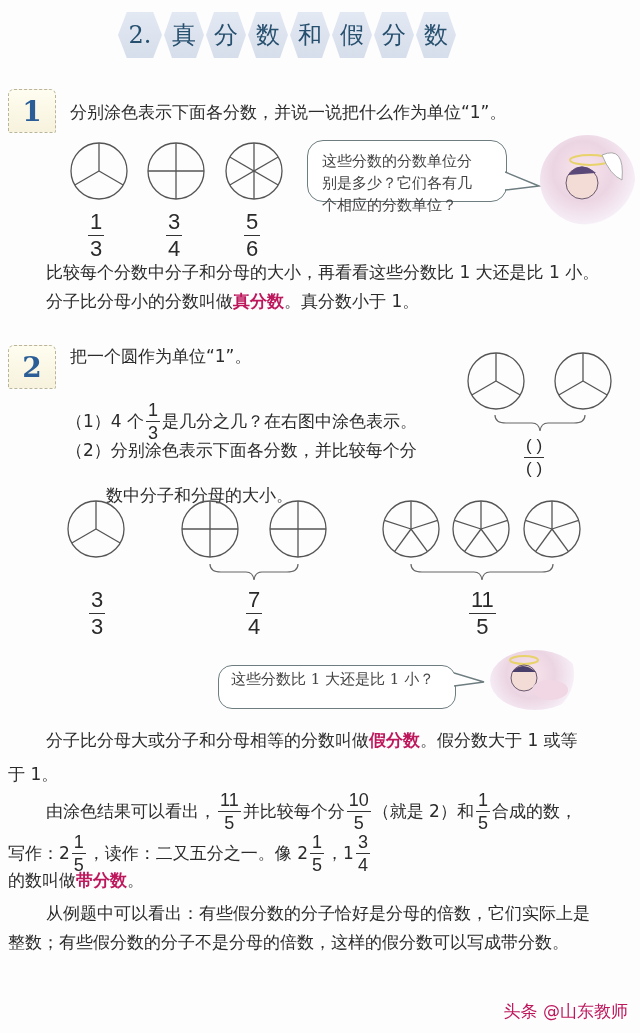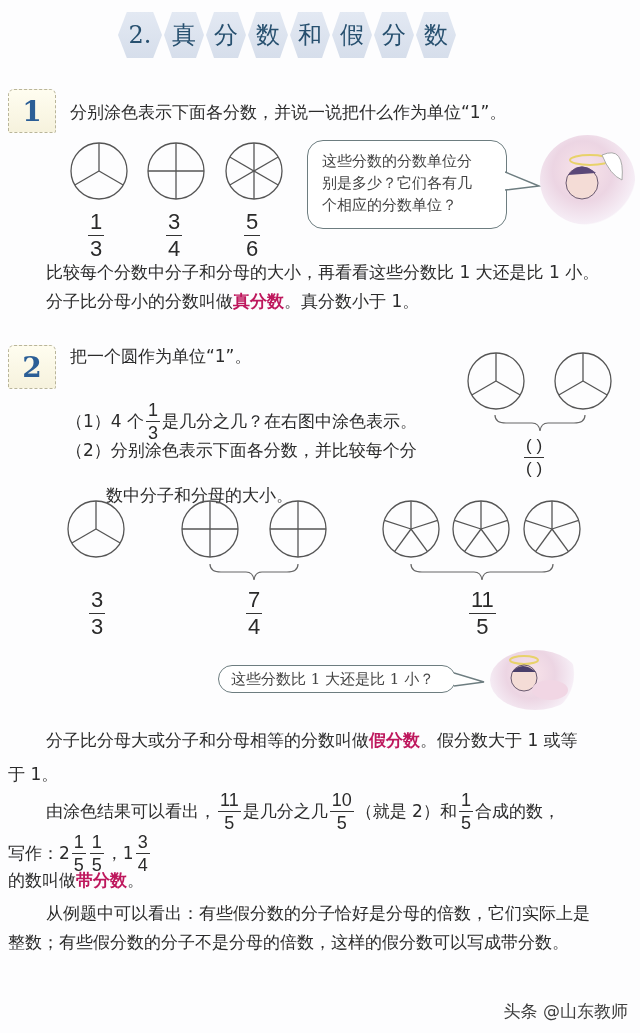--- a/index.html
+++ b/index.html
@@ -28,21 +28,21 @@
           font-family: "Liberation Sans", sans-serif; font-size: 18px; line-height: 20px; margin: 0 2px; }
   .frac .num { padding: 0 2px 1px; border-bottom: 1.5px solid #333; }
   .frac .den { padding-top: 1px; }
   .frac.big { font-size: 22px; line-height: 24px; }
 
   .bubble { border: 1.5px solid #6d7d80; border-radius: 16px; background: #fff;
             font-family: "DejaVu Serif", "Liberation Serif", serif; font-size: 15px; color: #444; }
   .cherub { border-radius: 50%; background: radial-gradient(circle at 45% 40%, #f9e4ea 0, #ecd5e3 40%, #f6eef6 70%, rgba(255,255,255,0) 72%); }
 
   svg.circle { position: absolute; }
-  .watermark { right: 12px; bottom: 10px; font-size: 17px; color: #404040; text-shadow: 0 0 2px #fff; }
+  .watermark { right: 12px; bottom: 10px; font-size: 17px; color: #be185d; text-shadow: 0 0 2px #fff; }
 </style>
 </head>
 <body>
 
 <div class="abs title-bar">
   <div class="hex wide">2.</div>
   <div class="hex">真</div>
   <div class="hex">分</div>
   <div class="hex">数</div>
   <div class="hex">和</div>
@@ -78,21 +78,21 @@
 </div>
 <div class="abs frac big" style="left:164px;top:210px">
   <span class="num">3</span>
   <span class="den">4</span>
 </div>
 <div class="abs frac big" style="left:242px;top:210px">
   <span class="num">5</span>
   <span class="den">6</span>
 </div>
 
-<div class="abs bubble" style="left:307px;top:140px;width:200px;height:89px;padding:9px 14px;line-height:22px;">
+<div class="abs bubble" style="left:307px;top:140px;width:200px;height:62px;padding:9px 14px;line-height:22px;">
   <div>这些分数的分数单位分</div>
   <div>别是多少？它们各有几</div>
   <div>个相应的分数单位？</div>
 </div>
 <svg class="abs" style="left:505px;top:170px" width="36" height="26">
   <path d="M0 2 L34 16 L0 20" fill="#fff" stroke="#6d7d80" stroke-width="1.5"></path>
 </svg>
 <div class="abs cherub" style="left:540px;top:135px;width:95px;height:90px;">
   <svg width="95" height="90">
     <ellipse cx="50" cy="25" rx="20" ry="5" fill="none" stroke="#e8d26a" stroke-width="2"></ellipse>
@@ -193,21 +193,21 @@
 </div>
 <div class="abs frac big" style="left:244px;top:588px">
   <span class="num">7</span>
   <span class="den">4</span>
 </div>
 <div class="abs frac big" style="left:467px;top:588px">
   <span class="num">11</span>
   <span class="den">5</span>
 </div>
 
-<div class="abs bubble" style="left:218px;top:665px;width:238px;height:28px;padding:3px 12px;line-height:20px;border-radius:14px;">这些分数比 1 大还是比 1 小？</div>
+<div class="abs bubble" style="left:218px;top:665px;width:238px;height:44px;padding:3px 12px;line-height:20px;border-radius:14px;">这些分数比 1 大还是比 1 小？</div>
 <svg class="abs" style="left:454px;top:670px" width="32" height="20">
   <path d="M0 3 L30 12 L0 16" fill="#fff" stroke="#6d7d80" stroke-width="1.5"></path>
 </svg>
 <div class="abs cherub" style="left:490px;top:650px;width:90px;height:60px;">
   <svg width="90" height="60">
     <ellipse cx="34" cy="10" rx="14" ry="4" fill="none" stroke="#e8d26a" stroke-width="2"></ellipse>
     <circle cx="34" cy="28" r="13" fill="#f4dcd6" stroke="#6a5a70" stroke-width="1"></circle>
     <path d="M22 22 Q32 10 46 22" fill="#4a3f6a"></path>
     <ellipse cx="60" cy="40" rx="18" ry="10" fill="#f1d6e4"></ellipse>
   </svg>
@@ -215,34 +215,34 @@
 
 <div class="abs txt" style="left:46px;top:726px;">
   <span>分子比分母大或分子和分母相等的分数叫做</span><span class="red">假分数</span><span>。假分数大于 1 或等</span>
 </div>
 <div class="abs txt" style="left:8px;top:760px;">于 1。</div>
 
 <div class="abs txt" style="left:46px;top:790px;">
   <span>由涂色结果可以看出，</span><span class="frac">
       <span class="num">11</span>
       <span class="den">5</span>
-    </span><span>是几分之几</span><span class="frac">
+    </span><span>并比较每个分</span><span class="frac">
       <span class="num">10</span>
       <span class="den">5</span>
     </span><span>（就是 2）和</span><span class="frac">
       <span class="num">1</span>
       <span class="den">5</span>
     </span><span>合成的数，</span>
 </div>
 
 <div class="abs txt" style="left:8px;top:832px;">
   <span>写作：2</span><span class="frac">
       <span class="num">1</span>
       <span class="den">5</span>
-    </span><span class="frac">
+    </span><span>，读作：二又五分之一。像 2</span><span class="frac">
       <span class="num">1</span>
       <span class="den">5</span>
     </span><span>，1</span><span class="frac">
       <span class="num">3</span>
       <span class="den">4</span>
     </span>
 </div>
 
 <div class="abs txt" style="left:8px;top:866px;">
   <span>的数叫做</span><span class="red">带分数</span><span>。</span>

